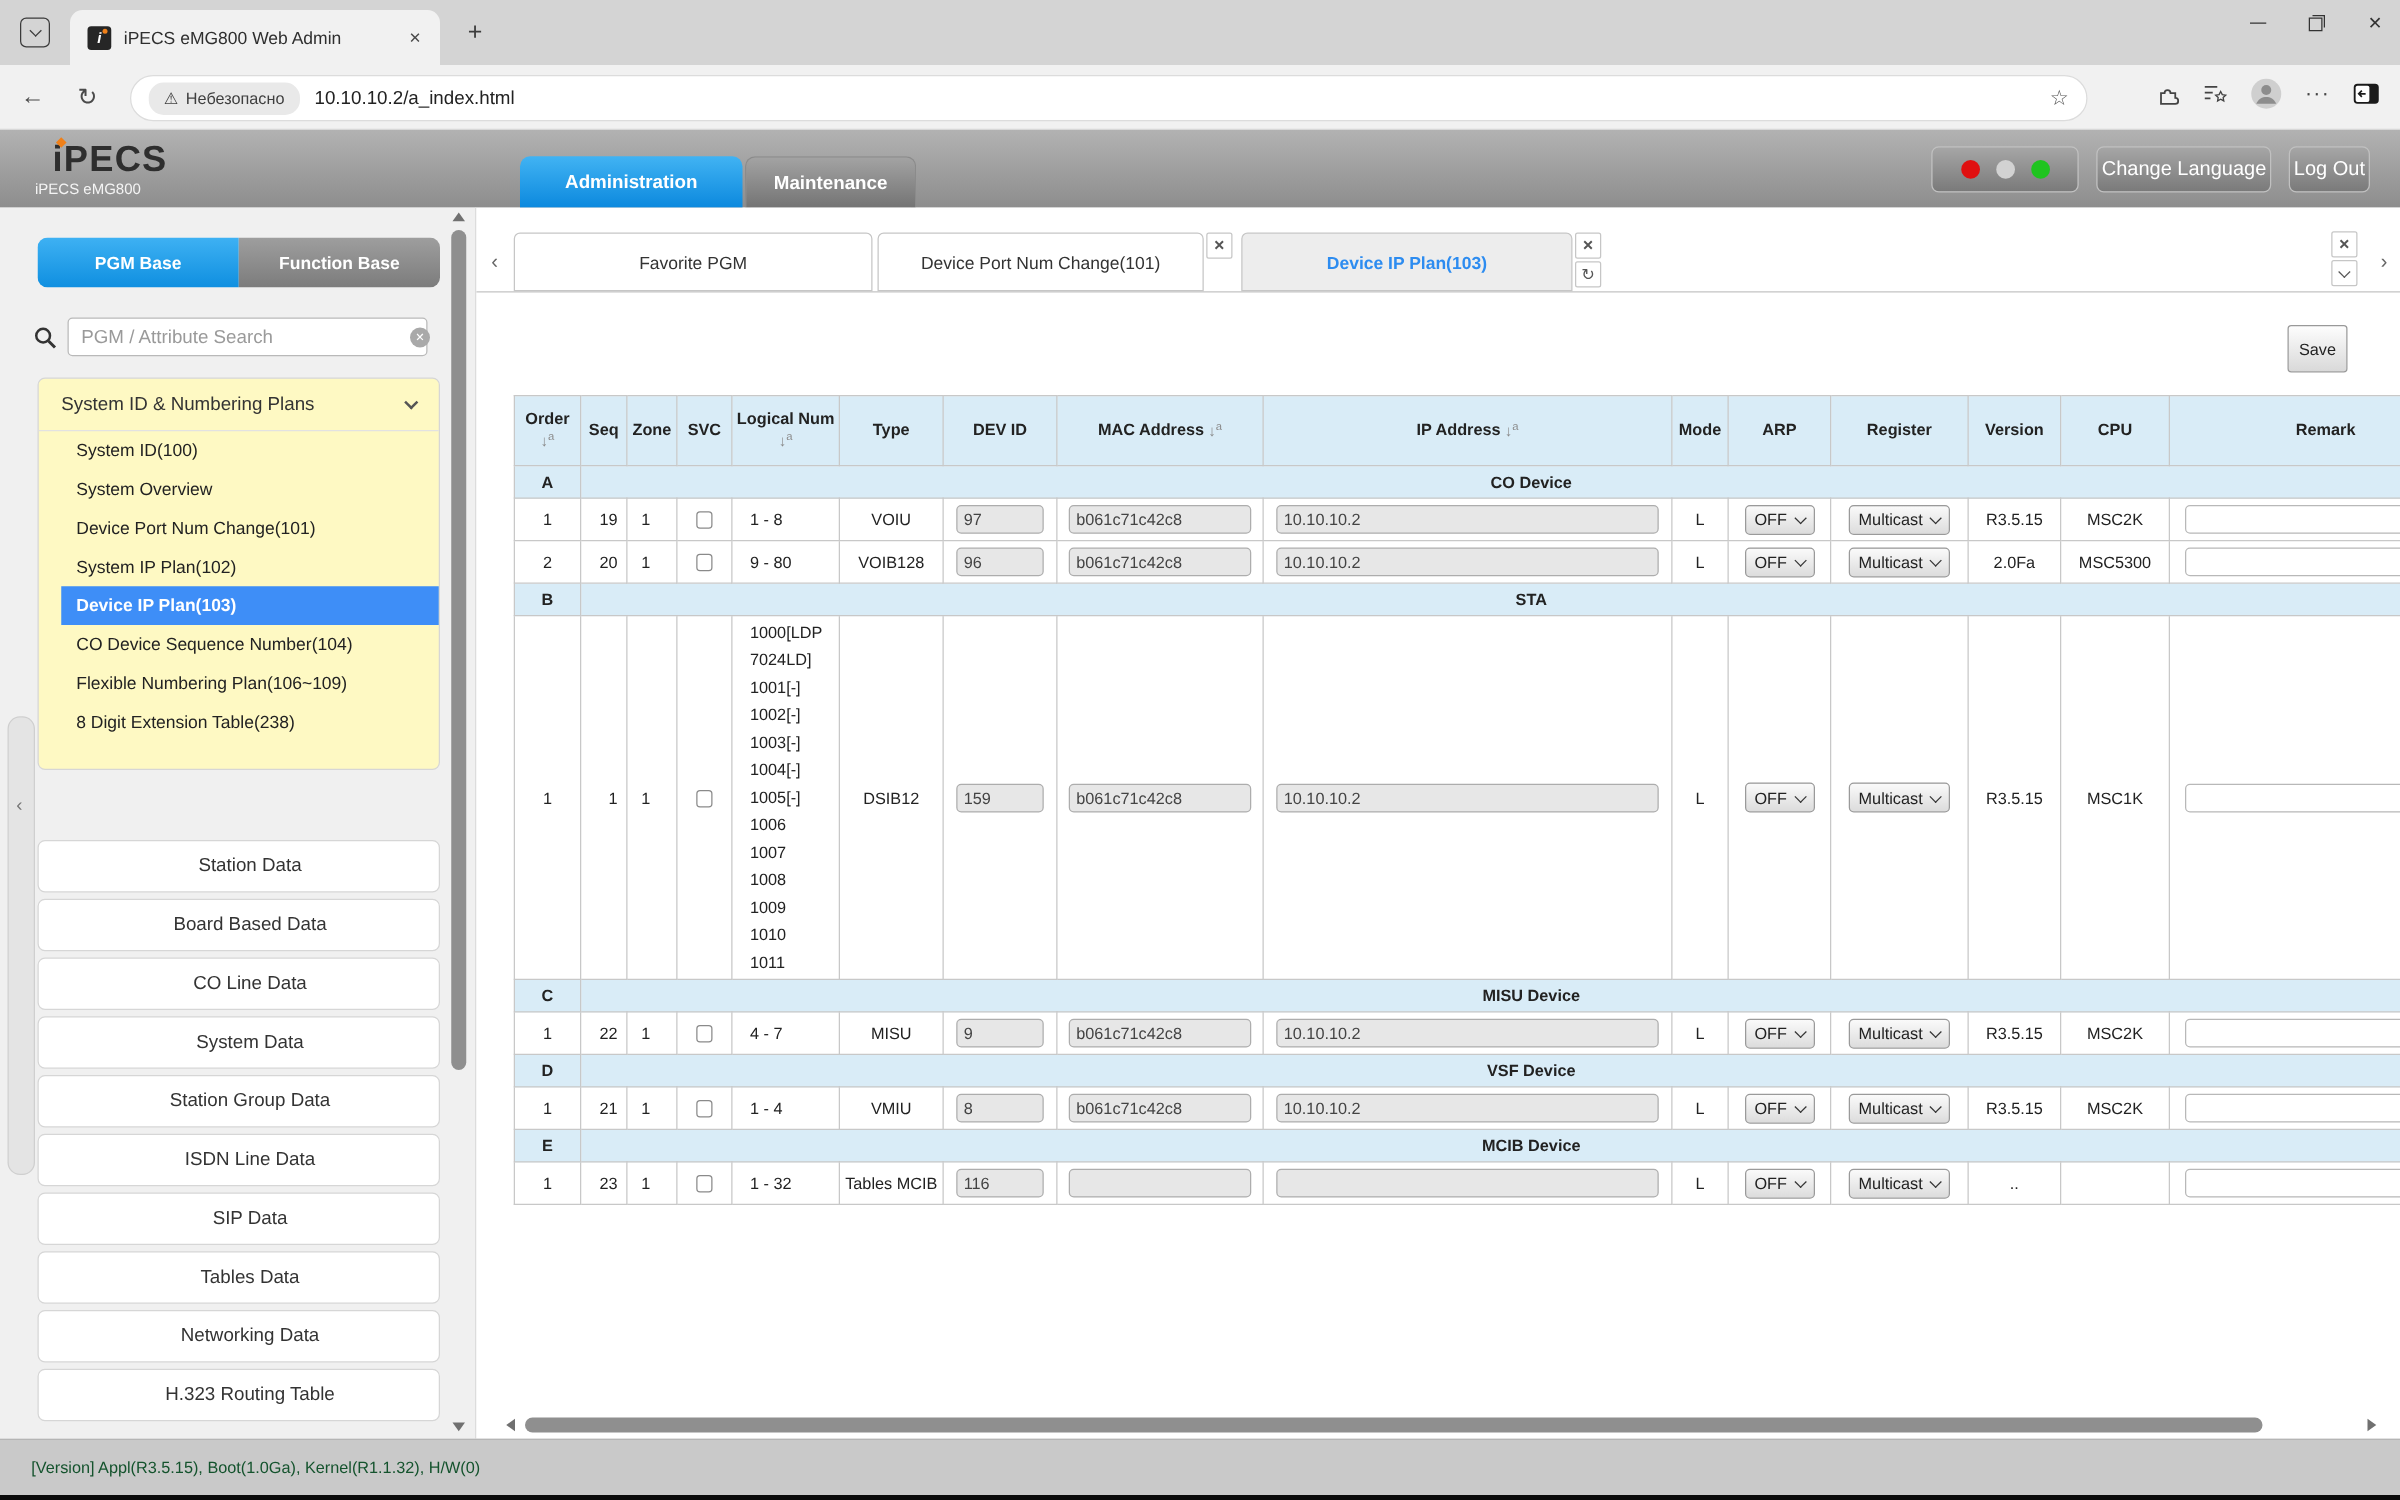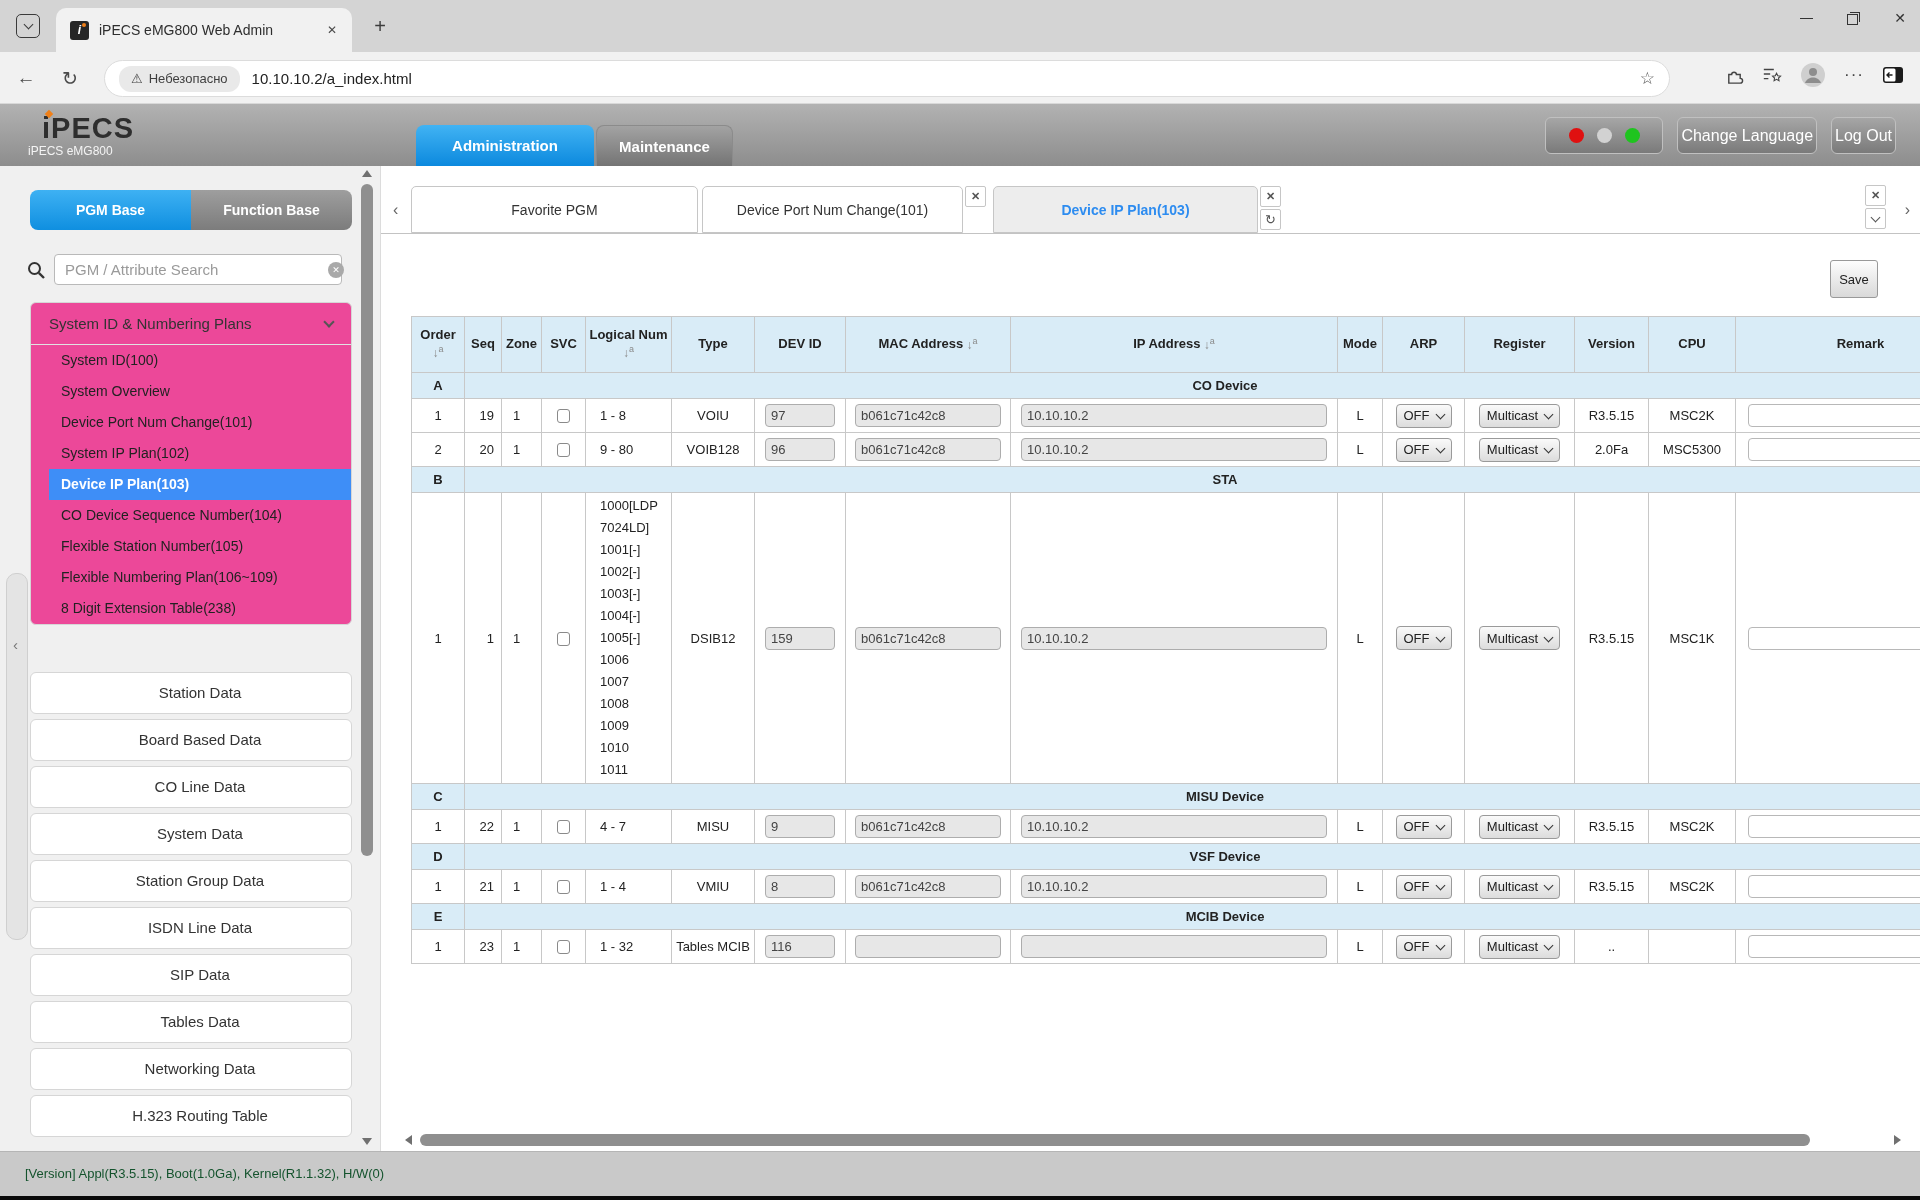--- a/index.html
+++ b/index.html
@@ -52,21 +52,21 @@
   .collapse-handle { position:absolute; left:6px; top:407px; width:22px; height:367px; background:#e4e4e4; border:1px solid #cfcfcf; border-radius:10px; }
   .collapse-handle span { position:absolute; left:6px; top:62px; font-size:15px; color:#777; }
   .sbtabs { position:absolute; left:30px; top:24px; width:322px; height:40px; display:flex; border-radius:8px; overflow:hidden; }
   .sbtab { flex:1; display:flex; align-items:center; justify-content:center; color:#fff; font-size:14px; font-weight:bold; }
   .sbtab.on { background:linear-gradient(#3eb1f3,#0f8fe0); }
   .sbtab.off { background:linear-gradient(#9e9e9e,#7c7c7c); }
   .sbsearch { position:absolute; left:26px; top:88px; width:326px; display:flex; align-items:center; }
   .sbsearch input { margin-left:8px; width:288px; height:31px; border:1px solid #b9b9b9; border-radius:4px; font-size:15px; padding:0 30px 0 10px; color:#333; font-family:"Liberation Sans",sans-serif; background:#fff; }
   .sbsearch input::placeholder { color:#9a9a9a; }
   .sclear { position:absolute; right:8px; top:8px; width:16px; height:16px; border-radius:50%; background:#a9a9a9; color:#fff; font-size:9px; display:flex; align-items:center; justify-content:center; }
-  .sbpanel { position:absolute; left:30px; top:136px; width:322px; background:#ec4899; border:1px solid #d6d6d6; border-radius:6px; }
+  .sbpanel { position:absolute; left:30px; top:136px; width:322px; background:#fef9c3; border:1px solid #d6d6d6; border-radius:6px; padding-bottom:22px; }
   .sbpanel-h { height:42px; line-height:42px; padding-left:18px; font-size:15px; color:#333; border-bottom:1px solid #e2e2e2; position:relative; }
   .sbpanel-h .chev { position:absolute; right:18px; top:15px; width:8px; height:8px; border-right:2px solid #555; border-bottom:2px solid #555; transform:rotate(45deg); }
   .sb-item { height:31px; line-height:31px; padding-left:30px; font-size:14px; color:#222; white-space:nowrap; }
   .sb-item.active { margin-left:18px; padding-left:12px; background:#3e8ef7; color:#fff; font-weight:bold; }
   .sbcards { position:absolute; left:30px; top:506px; width:322px; }
   .sbcard { height:42px; line-height:40px; margin-bottom:5px; background:#fff; border:1px solid #d6d6d6; border-radius:6px; padding-left:18px; font-size:15px; color:#333;text-align:center; }
   .sb-scroll { position:absolute; right:6px; top:0; width:14px; height:100%; }
   .tri { width:0; height:0; }
   .tri.up { border-left:5px solid transparent; border-right:5px solid transparent; border-bottom:7px solid #707070; }
   .tri.down { border-left:5px solid transparent; border-right:5px solid transparent; border-top:7px solid #707070; }
@@ -210,21 +210,20 @@
         <span>System ID &amp; Numbering Plans</span>
         <span class="chev"></span>
       </div>
       <div>
           <div class="sb-item">System ID(100)</div>
           <div class="sb-item">System Overview</div>
           <div class="sb-item">Device Port Num Change(101)</div>
           <div class="sb-item">System IP Plan(102)</div>
           <div class="sb-item active">Device IP Plan(103)</div>
           <div class="sb-item">CO Device Sequence Number(104)</div>
-          <div class="sb-item">Flexible Station Number(105)</div>
           <div class="sb-item">Flexible Numbering Plan(106~109)</div>
           <div class="sb-item">8 Digit Extension Table(238)</div>
         </div>
     </div>
     <div class="sbcards">
         <div class="sbcard">Station Data</div>
         <div class="sbcard">Board Based Data</div>
         <div class="sbcard">CO Line Data</div>
         <div class="sbcard">System Data</div>
         <div class="sbcard">Station Group Data</div>

